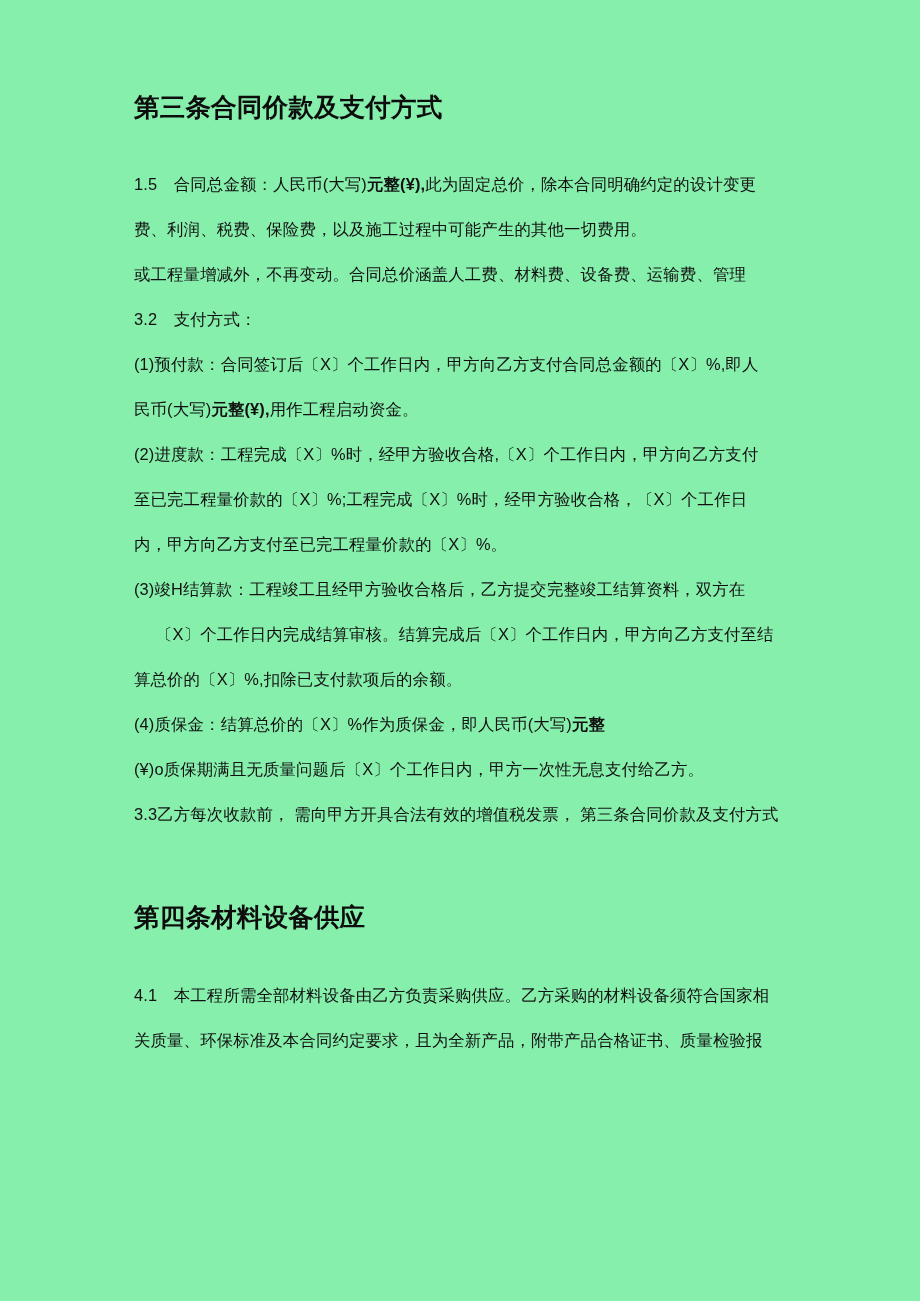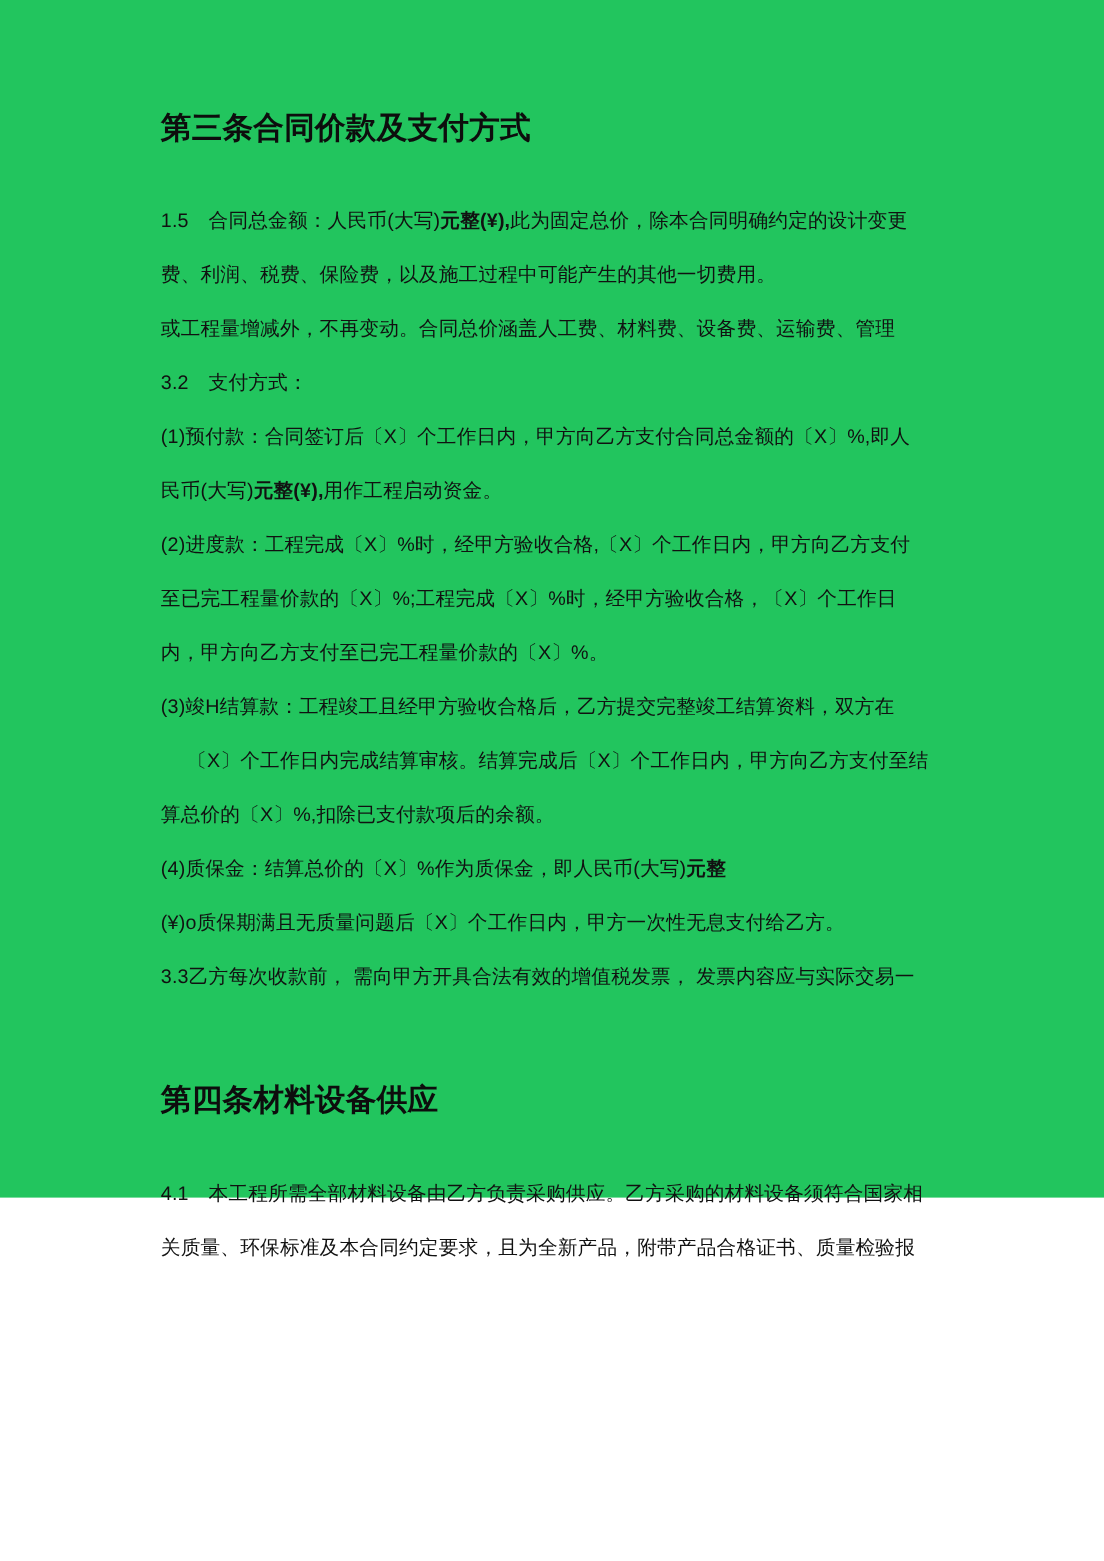--- a/index.html
+++ b/index.html
@@ -11,22 +11,22 @@
     width: 920px;
     height: 1301px;
     font-family: "Liberation Sans", "DejaVu Sans", sans-serif;
     color: #000000;
     overflow: hidden;
     position: relative;
   }
   .page {
     position: relative;
     width: 920px;
-    height: 998px;
-    background: #22c55e;
+    height: 1301px;
+    background: #86efac;
     box-sizing: border-box;
     padding: 0 132px 0 134px;
   }
   .doc-heading {
     font-size: 25.5px;
     font-weight: 700;
     letter-spacing: 0.2px;
     line-height: 1.15;
     margin: 0;
     color: #0d0d0d;
@@ -86,21 +86,21 @@
   <div class="body-line indent">〔X〕个工作日内完成结算审核。结算完成后〔X〕个工作日内，甲方向乙方支付至结</div>
 
   <div class="body-line">算总价的〔X〕%,扣除已支付款项后的余额。</div>
 
   <div class="body-line">
     <span>(4)质保金：结算总价的〔X〕%作为质保金，即人民币(大写)</span><span class="bold">元整</span>
   </div>
 
   <div class="body-line">(¥)o质保期满且无质量问题后〔X〕个工作日内，甲方一次性无息支付给乙方。</div>
 
-  <div class="body-line">3.3乙方每次收款前， 需向甲方开具合法有效的增值税发票， 发票内容应与实际交易一</div>
+  <div class="body-line">3.3乙方每次收款前， 需向甲方开具合法有效的增值税发票， 第三条合同价款及支付方式</div>
 
 
   <div class="gap-lg"></div>
 
   <h1 class="doc-heading heading-2">第四条材料设备供应</h1>
 
   <div class="gap-lg"></div>
 
   <div class="body-line">4.1　本工程所需全部材料设备由乙方负责采购供应。乙方采购的材料设备须符合国家相</div>
 

